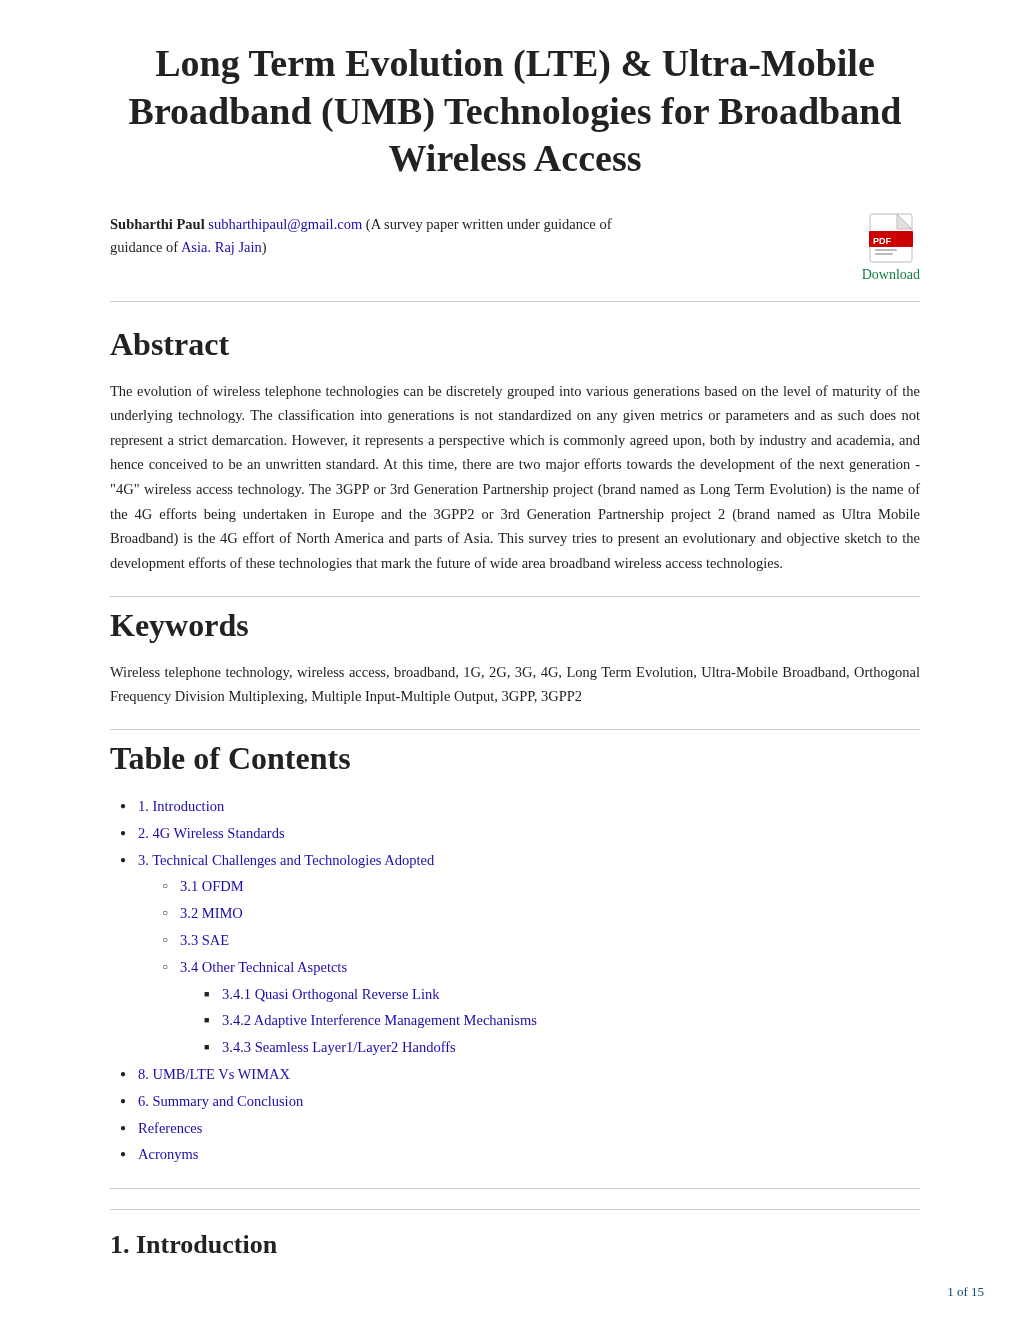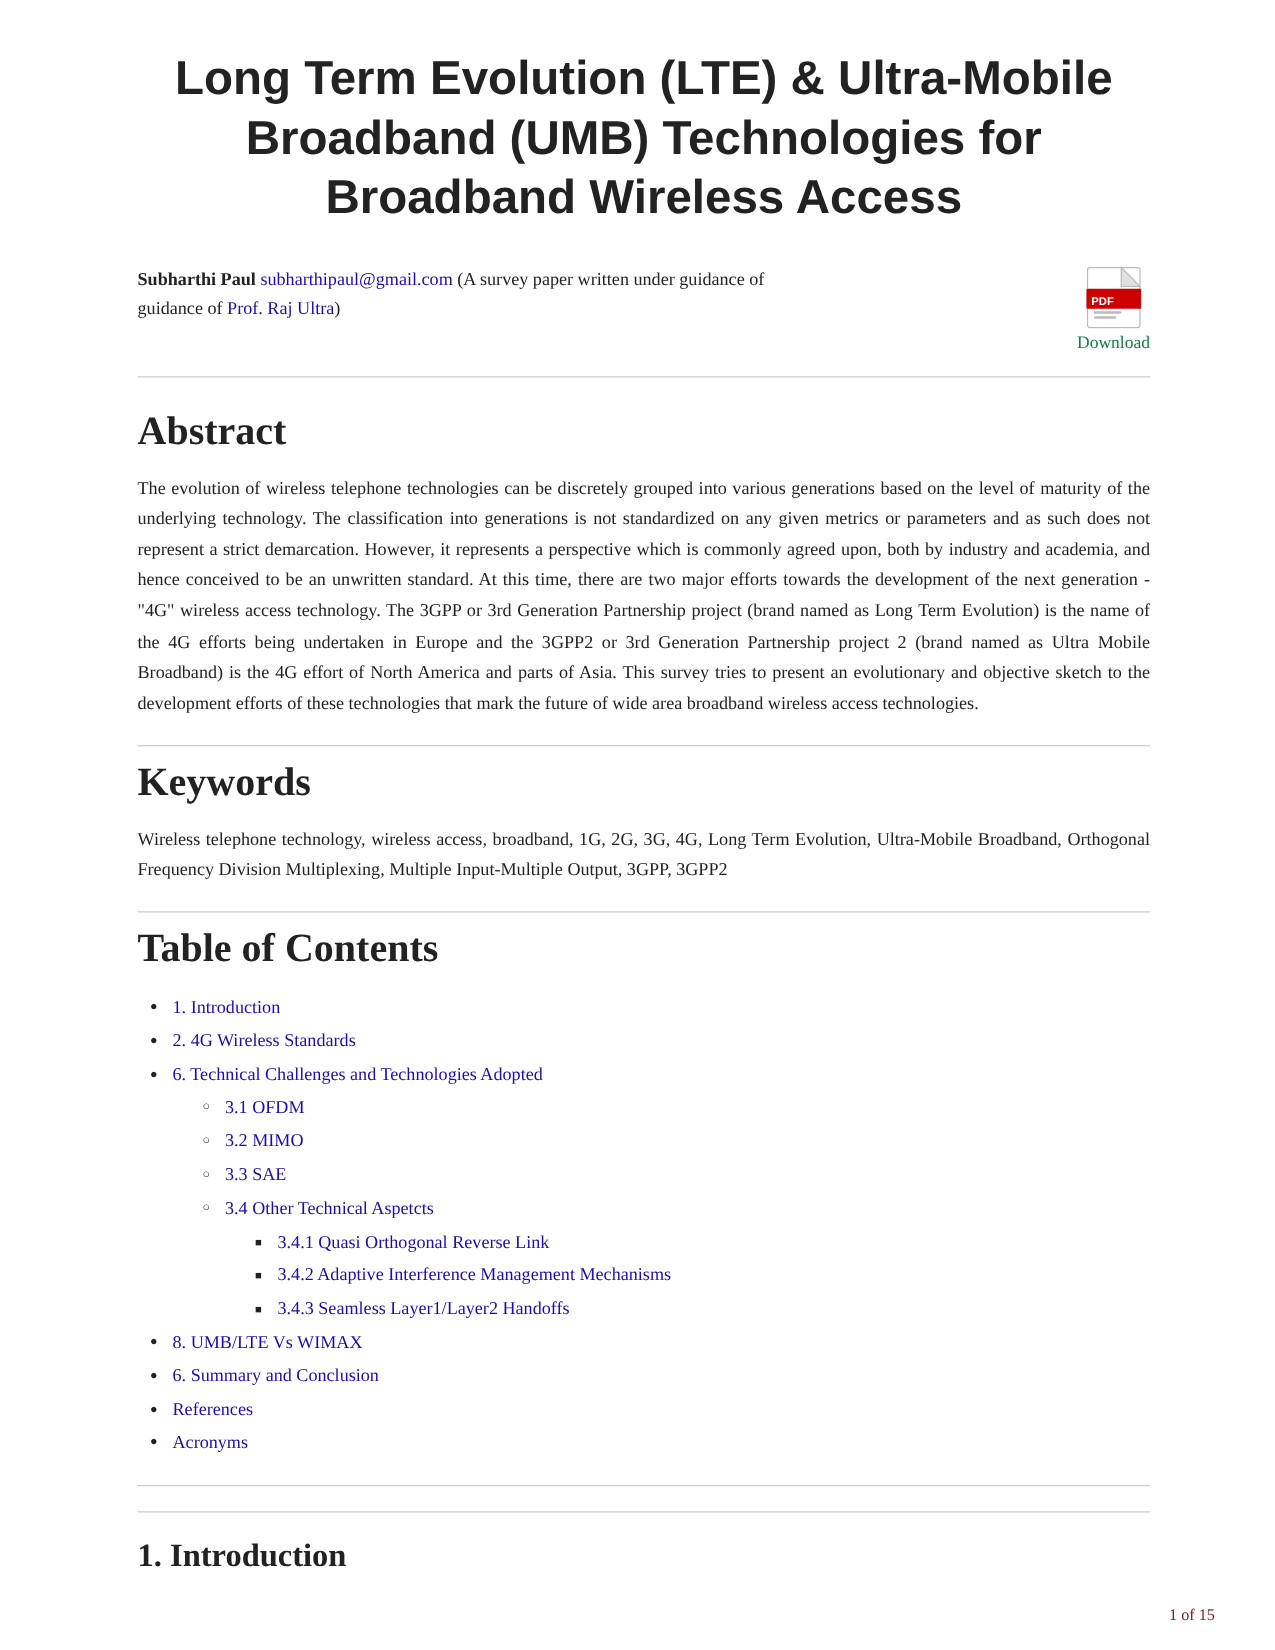--- a/index.html
+++ b/index.html
@@ -18,21 +18,21 @@
     }
     .title-section {
       text-align: center;
       margin-bottom: 30px;
     }
     .main-title {
       font-size: 38px;
       font-weight: bold;
       line-height: 1.25;
       margin-bottom: 30px;
-      font-family: Liberation Sans, sans-serif;
+      font-family: Liberation Serif, serif;
     }
     .author-section {
       display: flex;
       justify-content: space-between;
       align-items: flex-start;
       border-bottom: 1px solid #ccc;
       padding-bottom: 18px;
       margin-bottom: 24px;
     }
     .author-info {
@@ -128,23 +128,23 @@
       font-size: 9px;
       top: 5px;
     }
     .toc-link {
       color: #1a0dab;
       text-decoration: none;
     }
     .page-num {
       position: fixed;
       bottom: 20px;
-      right: 48px;
+      right: 36px;
       font-size: 13px;
-      color: #7f1d1d;
+      color: #0c4a6e;
     }
     .intro-heading {
       font-size: 26px;
       font-weight: bold;
       margin-bottom: 10px;
     }
     .horizontal-rule {
       border: none;
       border-top: 1px solid #ccc;
       margin: 20px 0;
@@ -157,21 +157,21 @@
 
   <div class="title-section">
     <h1 class="main-title">Long Term Evolution (LTE) &amp; Ultra-Mobile Broadband (UMB) Technologies for Broadband Wireless Access</h1>
   </div>
 
   <div class="author-section">
     <div class="author-info">
       <span class="author-name">Subharthi Paul</span>
       <a class="author-link" href="mailto:subharthipaul@gmail.com">subharthipaul@gmail.com</a>
       <span>(A survey paper written under guidance of </span><br>
-      <span>guidance of </span><a class="author-link" href="#">Prof. Raj Ultra</a><span>)</span>
+      <span>guidance of </span><a class="author-link" href="#">Asia. Raj Jain</a><span>)</span>
     </div>
     <div class="download-area">
       <div class="pdf-icon">
         <svg width="44" height="50" viewBox="0 0 44 50" xmlns="http://www.w3.org/2000/svg">
           <rect x="1" y="1" width="42" height="48" rx="2" fill="#fff" stroke="#bbb" stroke-width="1"></rect>
           <polygon points="28,1 43,16 28,16" fill="#e0e0e0" stroke="#bbb" stroke-width="1"></polygon>
           <rect x="0" y="18" width="44" height="16" rx="1" fill="#cc0000"></rect>
           <text x="4" y="31" font-size="9" fill="#fff" font-family="Arial" font-weight="bold">PDF</text>
           <rect x="6" y="36" width="22" height="2" rx="1" fill="#bbb"></rect>
           <rect x="6" y="40" width="18" height="2" rx="1" fill="#bbb"></rect>
@@ -190,21 +190,21 @@
     <h2 class="section-heading">Keywords</h2>
     <p class="body-text">Wireless telephone technology, wireless access, broadband, 1G, 2G, 3G, 4G, Long Term Evolution, Ultra-Mobile Broadband, Orthogonal Frequency Division Multiplexing, Multiple Input-Multiple Output, 3GPP, 3GPP2</p>
   </div>
 
   <div class="section-block">
     <h2 class="section-heading">Table of Contents</h2>
     <ul class="toc-list">
       <li><a class="toc-link" href="#">1. Introduction</a></li>
       <li><a class="toc-link" href="#">2. 4G Wireless Standards</a></li>
       <li>
-        <a class="toc-link" href="#">6. Technical Challenges and Technologies Adopted</a>
+        <a class="toc-link" href="#">3. Technical Challenges and Technologies Adopted</a>
         <ul class="toc-sub">
           <li><a class="toc-link" href="#">3.1 OFDM</a></li>
           <li><a class="toc-link" href="#">3.2 MIMO</a></li>
           <li><a class="toc-link" href="#">3.3 SAE</a></li>
           <li>
             <a class="toc-link" href="#">3.4 Other Technical Aspetcts</a>
             <ul class="toc-sub2">
               <li><a class="toc-link" href="#">3.4.1 Quasi Orthogonal Reverse Link</a></li>
               <li><a class="toc-link" href="#">3.4.2 Adaptive Interference Management Mechanisms</a></li>
               <li><a class="toc-link" href="#">3.4.3 Seamless Layer1/Layer2 Handoffs</a></li>

